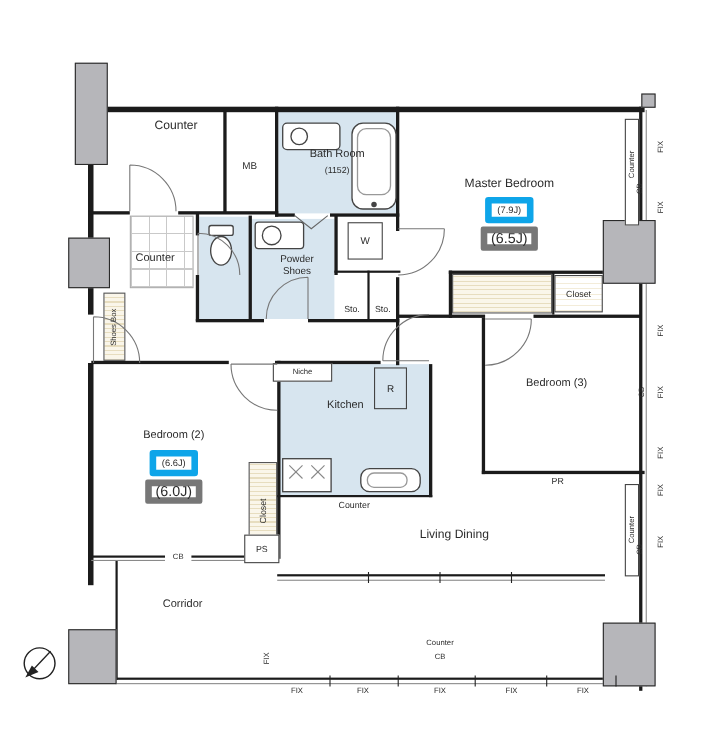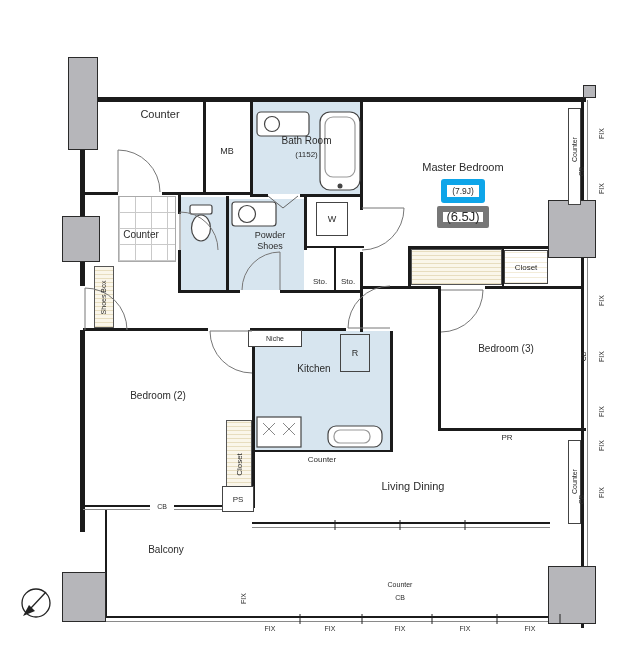--- a/index.html
+++ b/index.html
@@ -159,28 +159,32 @@
   <div class="lbl f9" style="left:239px;top:230px;width:62px">Powder</div>
   <div class="lbl f9" style="left:239px;top:241px;width:62px">Shoes</div>
   <div class="lbl f8" style="left:306px;top:277px;width:28px">Sto.</div>
   <div class="lbl f8" style="left:334px;top:277px;width:28px">Sto.</div>
   <div class="vwrap" style="left:92px;top:268px;width:24px;height:58px">
     <span class="f7">Shoes Box</span>
   </div>
   <div class="lbl f10" style="left:273px;top:363px;width:82px">Kitchen</div>
   <div class="lbl f10" style="left:452px;top:343px;width:108px">Bedroom (3)</div>
   <div class="lbl f10" style="left:106px;top:390px;width:104px">Bedroom (2)</div>
+  <div class="sizes" style="left:128px;top:409px;width:60px">
+    <span class="jbox">(6.6J)</span>
+    <span class="jbox sub">(6.0J)</span>
+  </div>
   <div class="vwrap" style="left:224px;top:430px;width:30px;height:68px">
     <span class="f8">Closet</span>
   </div>
   <div class="lbl f8" style="left:290px;top:455px;width:64px">Counter</div>
   <div class="lbl f11" style="left:358px;top:480px;width:110px">Living Dining</div>
   <div class="lbl f8" style="left:494px;top:433px;width:26px">PR</div>
   <div class="lbl f7" style="left:150px;top:503px;width:24px;background:#fff">CB</div>
-  <div class="lbl f10" style="left:134px;top:544px;width:64px">Balcony</div>
+  <div class="lbl f10" style="left:134px;top:544px;width:64px">Corridor</div>
   <div class="lbl f7" style="left:370px;top:581px;width:60px">Counter</div>
   <div class="lbl f7" style="left:389px;top:594px;width:22px">CB</div>
 
   <div class="vwrap" style="left:563px;top:126px;width:22px;height:46px">
     <span class="f7">Counter</span>
   </div>
   <div class="vwrap" style="left:576px;top:160px;width:12px;height:22px">
     <span class="f7">CB</span>
   </div>
   <div class="vwrap" style="left:578px;top:344px;width:12px;height:24px">

